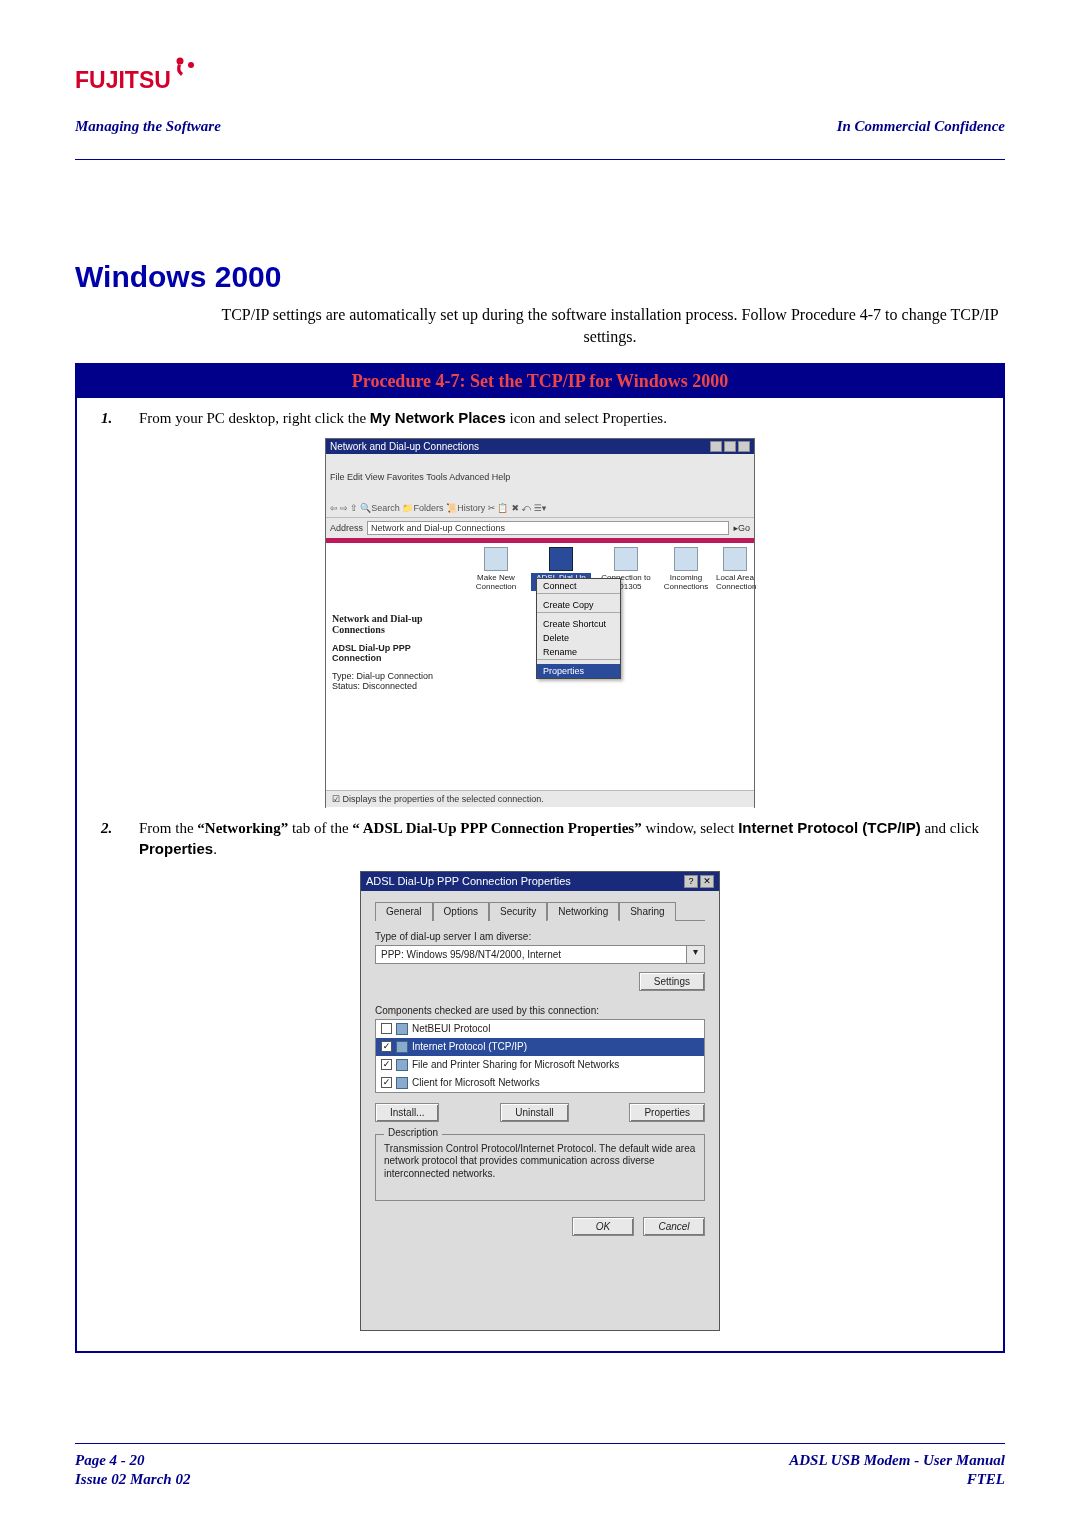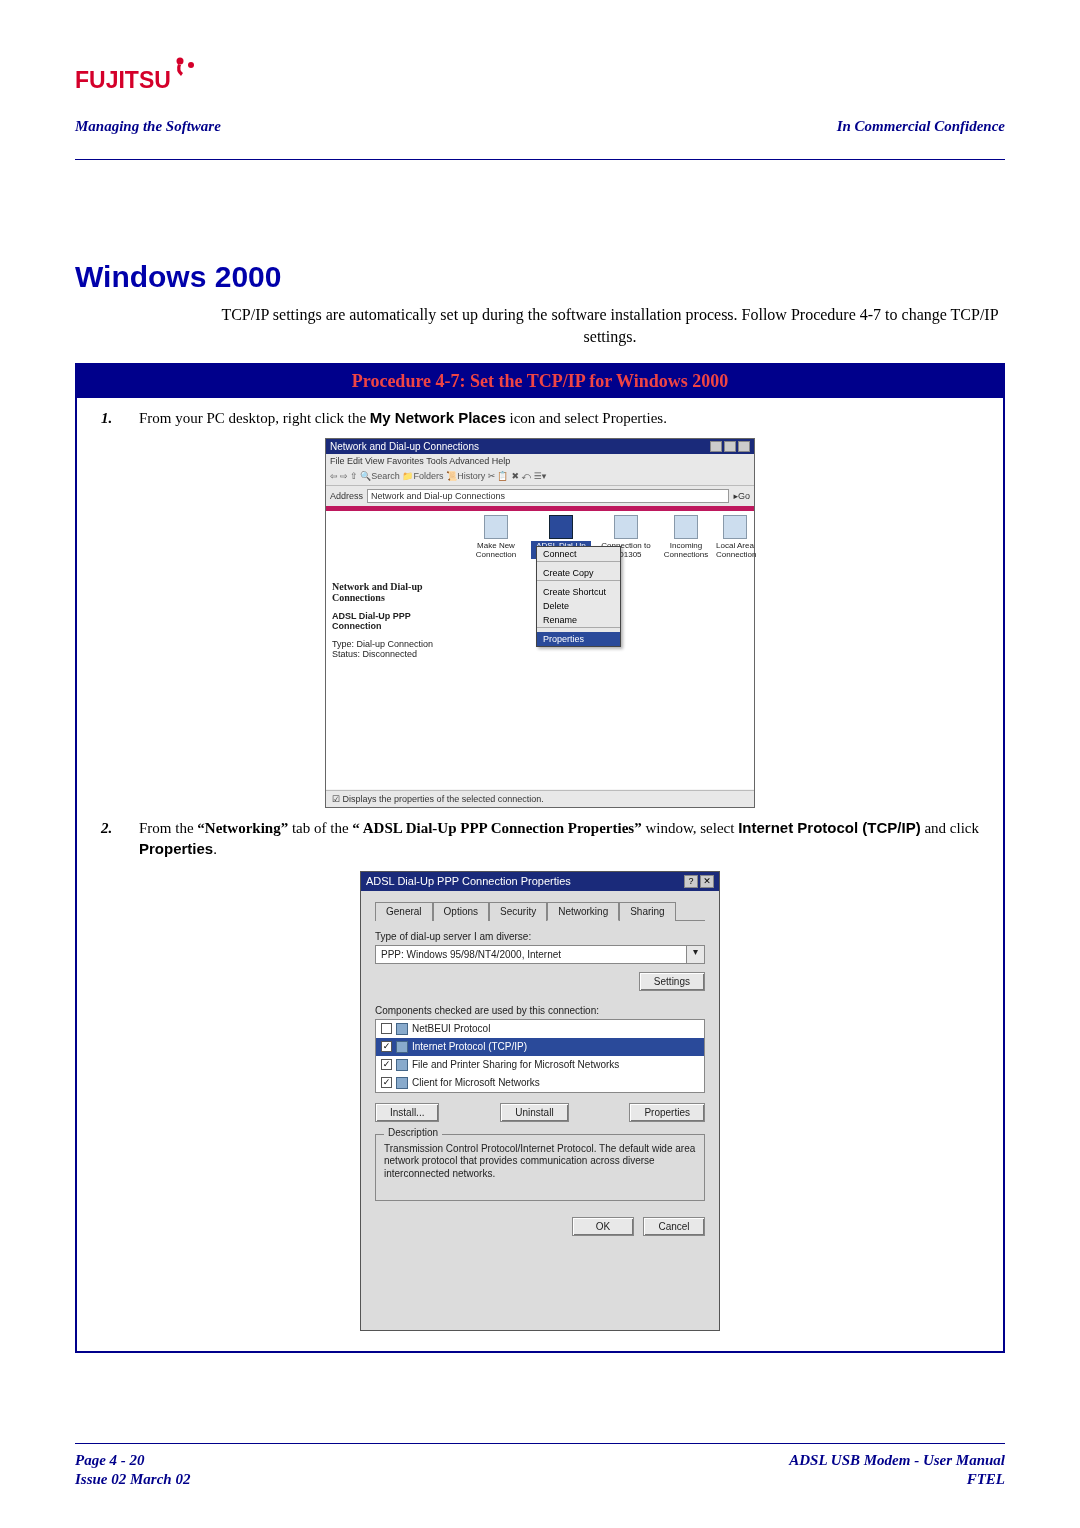--- a/index.html
+++ b/index.html
@@ -90,21 +90,21 @@
     position: relative;
     font-family: Arial, sans-serif;
   }
   .shot1-title {
     background: linear-gradient(#1a2a7a,#1a2a7a);
     color: #fff; font-size: 10px; padding: 2px 4px;
     display: flex; justify-content: space-between; align-items: center;
   }
   .shot1-title .wbtns { display:flex; gap:2px;}
   .shot1-title .wbtn { width:12px;height:11px;background:#ccc;border:1px solid #888;}
-  .shot1-menu { background:#e8e8e8; font-size:9px; color:#333; padding:2px 4px;}
+  .shot1-menu { background:#e8e8e8; font-size:9px; color:#333; padding:18px 4px;}
   .shot1-tool { background:#e8e8e8; font-size:9px; color:#555; padding:3px 4px; border-bottom:1px solid #bbb;}
   .shot1-addr { background:#e8e8e8; font-size:9px; color:#333; padding:3px 4px; border-bottom:5px solid #be185d; display:flex; align-items:center; gap:4px;}
   .shot1-addr .abox{flex:1;background:#fff;border:1px solid #999;padding:1px 3px;font-size:9px;}
   .shot1-body { background:#fff; height:278px; position:relative; padding:6px;}
   .iconitem { position:absolute; width:60px; text-align:center; font-size:8px; color:#222;}
   .iconitem .ic{width:24px;height:24px;background:#cde; border:1px solid #89a; margin:0 auto 2px auto;}
   .iconitem.sel .lbl{background:#2a4a9a;color:#fff;}
   .ctxmenu{position:absolute;left:210px;top:35px;width:85px;background:#e8e8e8;border:1px solid #444;font-size:9px;box-shadow:2px 2px 3px rgba(0,0,0,.3);}
   .ctxmenu div{padding:2px 6px;}
   .ctxmenu .hl{background:#2a4a9a;color:#fff;}
@@ -133,21 +133,21 @@
   .dlgbtn{border:1px solid #888;background:#e8e8e8;padding:3px 14px;font-size:10px;display:inline-block;box-shadow:1px 1px 0 #fff inset,-1px -1px 0 #777 inset;}
   .listbox{background:#fff;border:1px solid #888;margin-bottom:10px;}
   .listbox .row{padding:3px 5px;font-size:10px;display:flex;align-items:center;gap:4px;}
   .listbox .row.sel{background:#2a4a9a;color:#fff;}
   .listbox .chk{width:11px;height:11px;border:1px solid #555;background:#fff;font-size:9px;line-height:9px;text-align:center;color:#000;}
   .listbox .icn{width:12px;height:12px;background:#8ac;border:1px solid #468;}
   .btnrow{display:flex;justify-content:space-between;margin-bottom:12px;}
   .desc-group{border:1px solid #888;padding:8px 8px 20px 8px;position:relative;margin-bottom:16px;}
   .desc-group .legend{position:absolute;top:-8px;left:8px;background:#dcdcdc;padding:0 4px;font-size:10px;}
   .desc-text{font-size:10px;line-height:1.25;}
-  .okrow{text-align:right;}
+  .okrow{text-align:right;font-style:italic;}
   .okrow .dlgbtn{margin-left:6px;min-width:62px;text-align:center;}
 
   .footer {
     margin-top: auto;
     border-top: 1px solid #00008B;
     padding-top: 8px;
     display:flex; justify-content:space-between;
     font-style: italic; font-weight: bold; color:#00008B; font-size:15px;
   }
   .footer .left, .footer .right{display:flex;flex-direction:column;gap:2px;}

